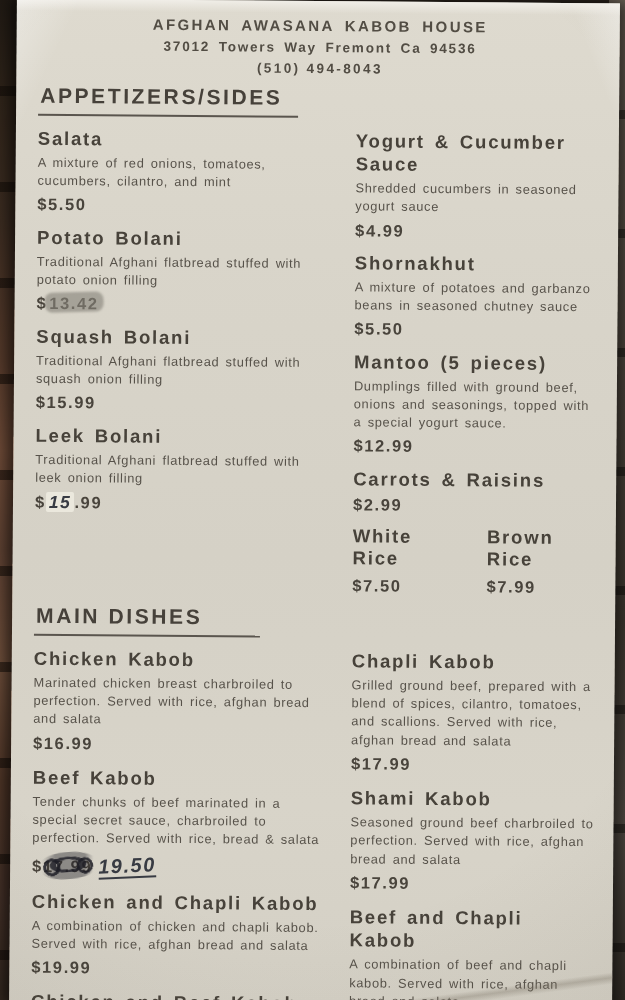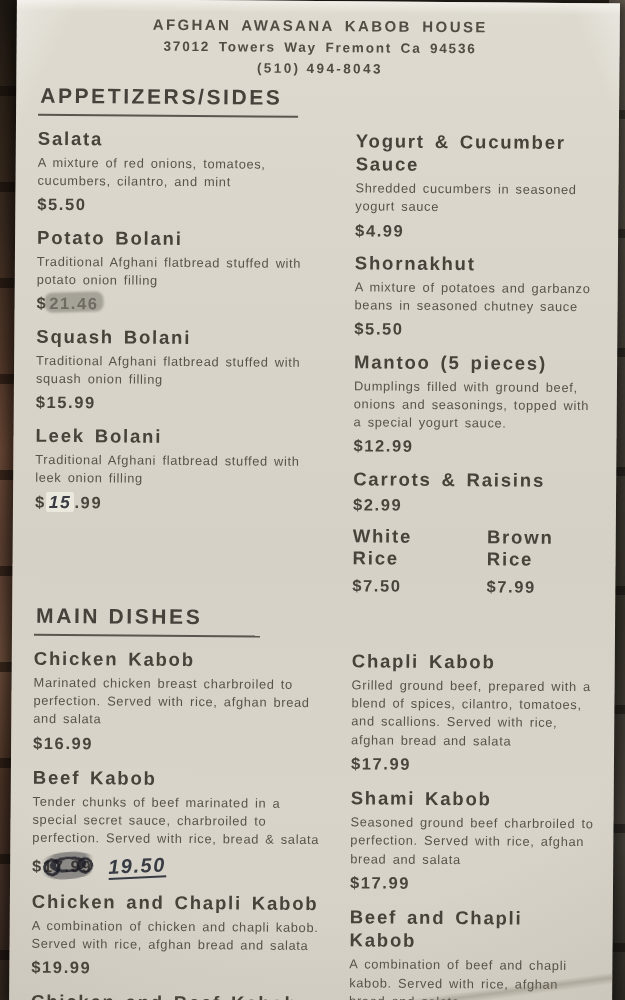--- a/index.html
+++ b/index.html
@@ -71,21 +71,21 @@
   .col-right .item p.idesc { max-width: 282px; }
   .iprice { font-size: 16.5px; font-weight: 700; letter-spacing: 1.6px; color: #49443c; line-height: 1.3; }
   
   .smudge { position: relative; color: #5f5b53; padding: 0 2px; }
   .smudge::after {
     content: ""; position: absolute; left: -3px; right: -3px; top: -2px; bottom: 0;
     background: rgba(124,120,111,0.55); border-radius: 8px;
     filter: blur(1.3px); transform: rotate(-2deg);
   }
   
-  .struck { position: relative; color: #4a453d; margin-right: 10px; display: inline-block; }
+  .struck { position: relative; color: #4a453d; display: inline-block; }
   .struck::after {
     content: ""; position: absolute; left: -4px; right: -5px; top: -4px; bottom: -2px;
     background:
       radial-gradient(closest-side at 22% 52%, rgba(0,0,0,0) 42%, rgba(30,30,38,0.85) 45% 66%, rgba(0,0,0,0) 69%),
       radial-gradient(closest-side at 50% 46%, rgba(0,0,0,0) 40%, rgba(30,30,38,0.8) 43% 62%, rgba(0,0,0,0) 65%),
       radial-gradient(closest-side at 79% 54%, rgba(0,0,0,0) 42%, rgba(30,30,38,0.85) 45% 64%, rgba(0,0,0,0) 67%),
       linear-gradient(95deg, rgba(0,0,0,0) 6%, rgba(30,30,38,0.4) 28% 78%, rgba(0,0,0,0) 92%);
     filter: blur(0.4px); transform: rotate(-5deg); border-radius: 45%;
   }
   
@@ -122,21 +122,21 @@
 
         <article class="item">
           <h3>Salata</h3>
           <p class="idesc">A mixture of red onions, tomatoes, cucumbers, cilantro, and mint</p>
           <div class="iprice">$5.50</div>
         </article>
 
         <article class="item">
           <h3>Potato Bolani</h3>
           <p class="idesc">Traditional Afghani flatbread stuffed with potato onion filling</p>
-          <div class="iprice"><span>$</span><span class="smudge">21.46</span></div>
+          <div class="iprice"><span>$</span><span class="smudge">13.42</span></div>
         </article>
 
         <article class="item">
           <h3>Squash Bolani</h3>
           <p class="idesc">Traditional Afghani flatbread stuffed with squash onion filling</p>
           <div class="iprice">$15.99</div>
         </article>
 
         <article class="item">
           <h3>Leek Bolani</h3>

